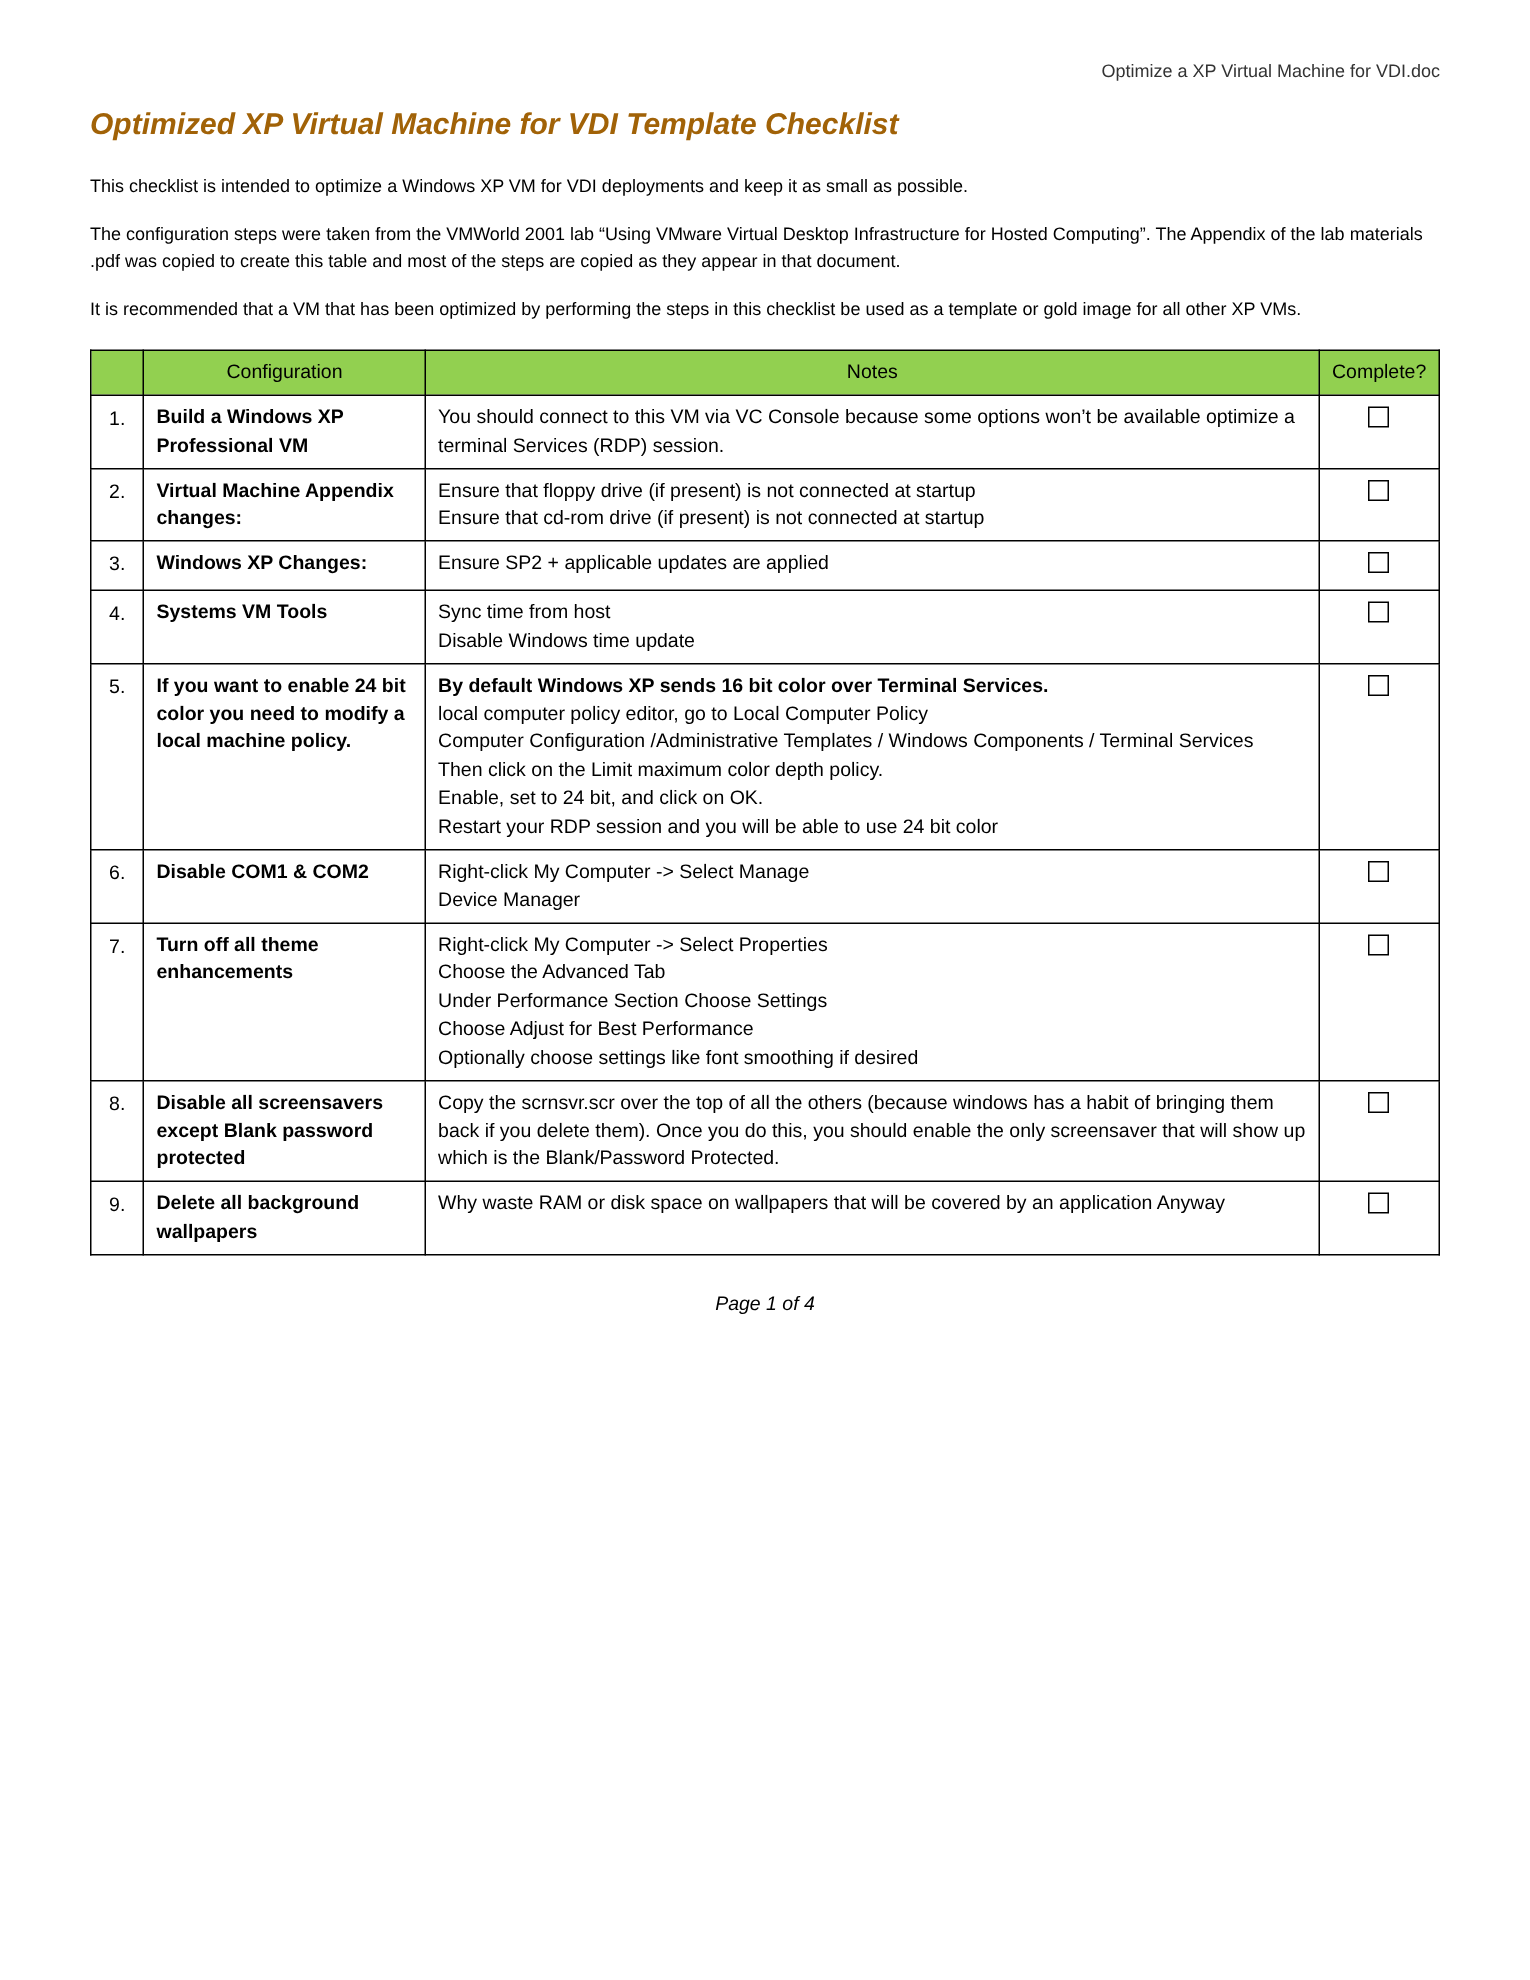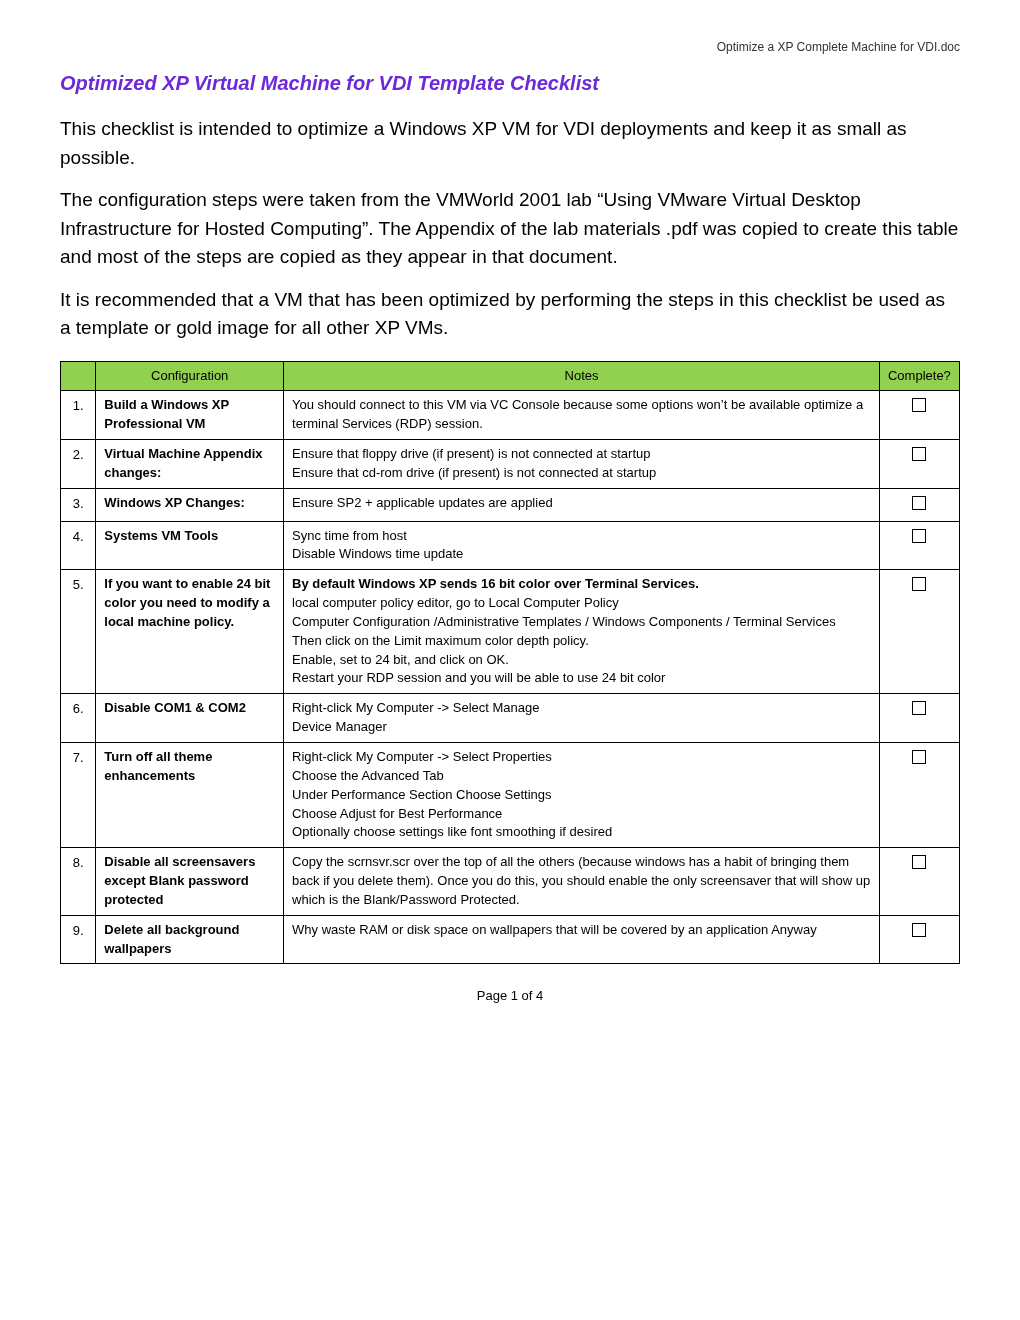--- a/index.html
+++ b/index.html
@@ -15,28 +15,28 @@
     .doc-filename {
       text-align: right;
       font-size: 12px;
       color: #333;
       margin-bottom: 18px;
     }
     .doc-title {
       font-size: 20px;
       font-weight: bold;
       font-style: italic;
-      color: #6d28d9;
+      color: #a16207;
       margin-bottom: 20px;
       border-bottom: none;
     }
     .intro-para {
       margin-bottom: 14px;
       line-height: 1.5;
-      font-size: 19px;
+      font-size: 12px;
     }
     .checklist-table {
       width: 100%;
       border-collapse: collapse;
       margin-top: 18px;
       margin-bottom: 24px;
     }
     .checklist-table th, .checklist-table td {
       border: 1px solid #000;
       padding: 5px 8px;
@@ -76,34 +76,35 @@
       width: 14px;
       height: 14px;
       border: 1px solid #000;
       background: #fff;
       margin-top: 2px;
     }
     .page-footer {
       text-align: center;
       font-size: 13px;
       margin-top: 10px;
+      font-style: italic;
     }
     tr.row-item td {
       vertical-align: top;
     }
     td.num-cell {
       text-align: center;
       vertical-align: top;
       padding-top: 6px;
     }
   </style>
 </head>
 <body>
 
-<div class="doc-filename">Optimize a XP Complete Machine for VDI.doc</div>
+<div class="doc-filename">Optimize a XP Virtual Machine for VDI.doc</div>
 
 <div class="doc-title">Optimized XP Virtual Machine for VDI Template Checklist</div>
 
 <p class="intro-para">This checklist is intended to optimize a Windows XP VM for VDI deployments and keep it as small as possible.</p>
 <p class="intro-para">The configuration steps were taken from the VMWorld 2001 lab “Using VMware Virtual Desktop Infrastructure for Hosted Computing”. The Appendix of the lab materials .pdf was copied to create this table and most of the steps are copied as they appear in that document.</p>
 <p class="intro-para">It is recommended that a VM that has been optimized by performing the steps in this checklist be used as a template or gold image for all other XP VMs.</p>
 
 <table class="checklist-table">
   <thead>
     <tr>

